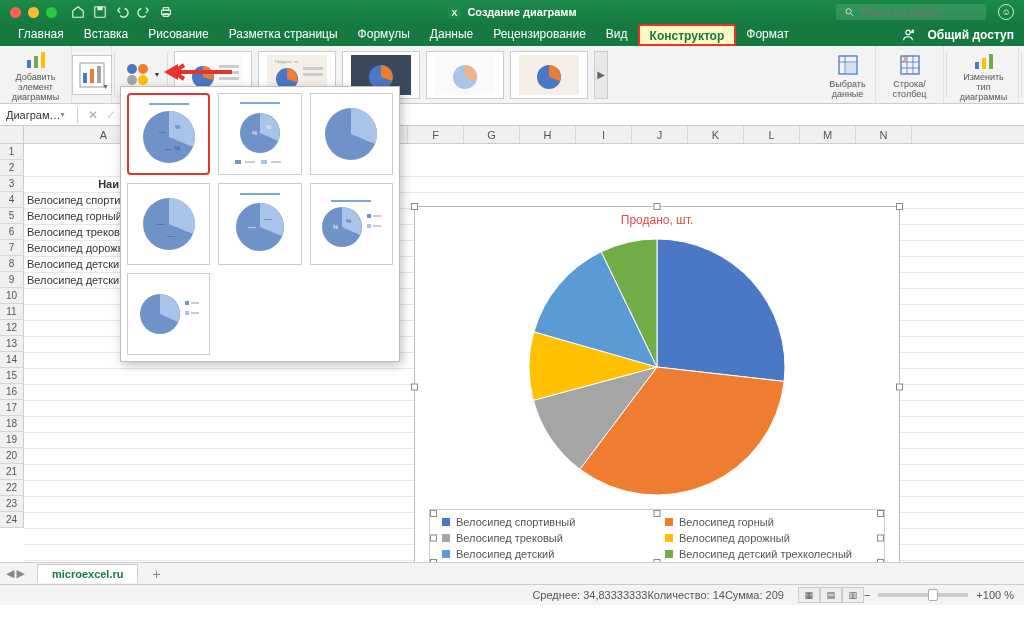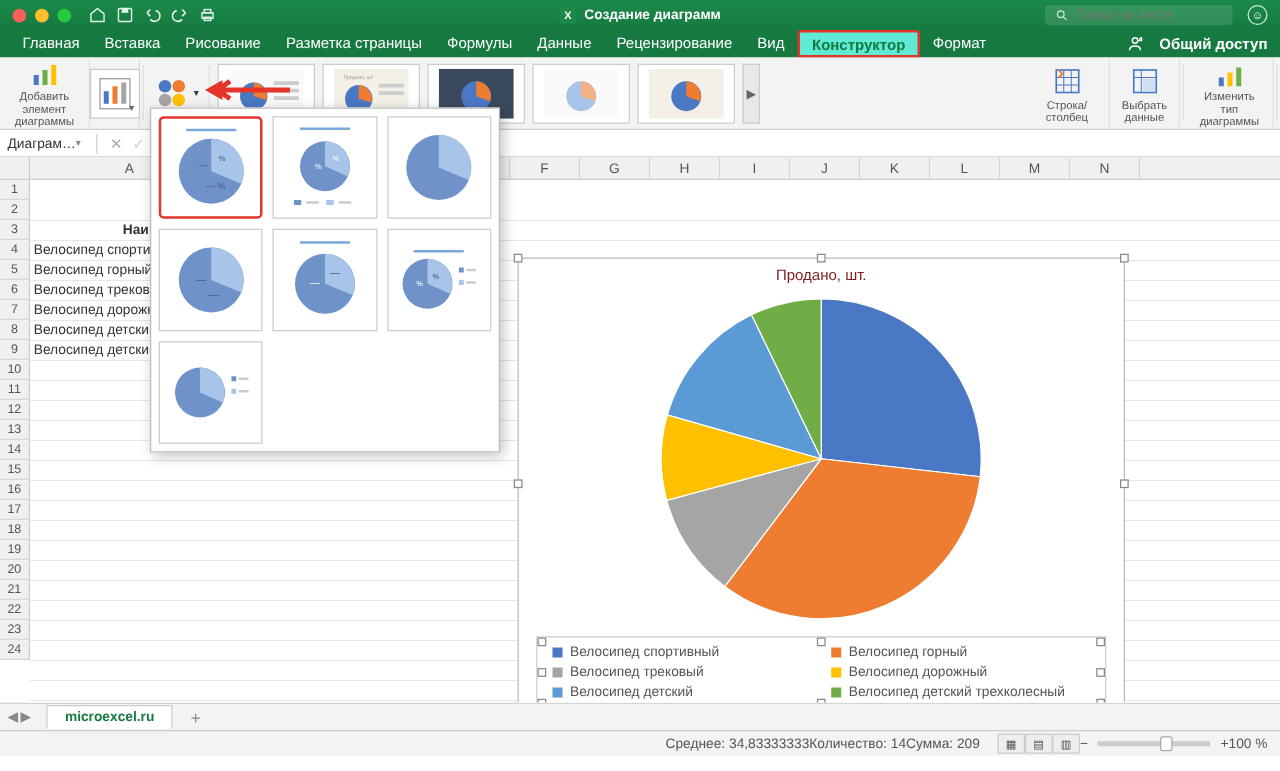--- a/index.html
+++ b/index.html
@@ -14,21 +14,21 @@
 .qat svg { width: 14px; height: 14px; }
 .title-center { position: absolute; left: 50%; transform: translateX(-50%); display: flex; align-items: center; gap: 6px; font-weight: 600; }
 .title-center svg { width: 14px; height: 14px; }
 .search-box { margin-left: auto; margin-right: 12px; display: flex; align-items: center; gap: 6px; background: rgba(255,255,255,0.12); padding: 2px 8px; border-radius: 3px; color: #cfe8d6; width: 150px; }
 .search-box input { background: transparent; border: none; outline: none; color: #cfe8d6; font-size: 11px; width: 100%; }
 .smile { margin-right: 10px; width: 16px; height: 16px; border: 1.5px solid #cfe8d6; border-radius: 50%; display: flex; align-items: center; justify-content: center; font-size: 9px; }
 
 
 .tabbar { height: 22px; background: #167a40; display: flex; align-items: stretch; color: #fff; font-size: 12px; padding-left: 8px; }
 .tab { padding: 3px 10px; cursor: pointer; }
-.tab.active { background: #5eead4; color: #167a40; border-radius: 3px 3px 0 0; font-weight: 600; }
+.tab.active { background: #fef9c3; color: #167a40; border-radius: 3px 3px 0 0; font-weight: 600; }
 .annot-red { border: 2px solid #e5342a; border-radius: 4px; }
 .share-btn { margin-left: auto; margin-right: 10px; display: flex; align-items: center; gap: 12px; font-weight: 600; }
 
 
 .ribbon { height: 58px; background: #f3f3f3; border-bottom: 1px solid #ccc; display: flex; align-items: stretch; position: relative; }
 .ribbon-group { display: flex; flex-direction: column; align-items: center; justify-content: center; padding: 2px 6px; border-right: 1px solid #e0e0e0; font-size: 9px; text-align: center; color: #555; }
 .ribbon-group .ico { font-size: 20px; height: 28px; display: flex; align-items: center; }
 .ribbon-sep { width: 1px; background: #ddd; margin: 6px 2px; }
 
 
@@ -64,21 +64,21 @@
 .cell { border-right: 1px solid #e6e6e6; padding: 0 3px; overflow: hidden; white-space: nowrap; line-height: 16px; }
 
 
 .chart-obj { position: absolute; top: 30px; left: 390px; width: 486px; height: 362px; background: #fff; border: 1px solid #bbb; }
 .chart-handles { position: absolute; inset: -4px; pointer-events: none; }
 .handle { position: absolute; width: 7px; height: 7px; background: #fff; border: 1px solid #888; }
 .h-tl { top: 0; left: 0; } .h-tr { top: 0; right: 0; } .h-bl { bottom: 0; left: 0; } .h-br { bottom: 0; right: 0; }
 .h-mt { top: 0; left: 50%; transform: translateX(-50%); } .h-mb { bottom: 0; left: 50%; transform: translateX(-50%); }
 .h-ml { left: 0; top: 50%; transform: translateY(-50%); } .h-mr { right: 0; top: 50%; transform: translateY(-50%); }
 
-.chart-title { text-align: center; font-size: 12px; color: #7f1d1d; padding-top: 6px; }
+.chart-title { text-align: center; font-size: 12px; color: #ef4444; padding-top: 6px; }
 .pie-wrap { display: flex; justify-content: center; margin-top: 6px; }
 .legend-box { border: 1px solid #ccc; margin: 8px 14px 10px; display: grid; grid-template-columns: 1fr 1fr; padding: 6px 12px; gap: 4px 16px; font-size: 11px; position: relative; }
 .legend-item { display: flex; align-items: center; gap: 6px; color: #555; }
 .legend-sw { width: 8px; height: 8px; }
 
 
 .layouts-popup { position: absolute; top: 86px; left: 120px; width: 280px; background: #fff; border: 1px solid #bbb; box-shadow: 2px 3px 10px rgba(0,0,0,0.25); z-index: 20; padding: 6px; display: grid; grid-template-columns: repeat(3, 1fr); gap: 8px; }
 .layout-opt { border: 1px solid #ccc; height: 82px; display: flex; flex-direction: column; align-items: center; justify-content: center; cursor: pointer; background: #fff; padding: 4px; }
 .layout-opt.selected { border: 2px solid #e5342a; border-radius: 4px; }
 .layout-opt .mini-title { height: 2px; width: 40px; background: #7aa9d8; margin-bottom: 4px; }
@@ -247,39 +247,39 @@
     <div class="thumb">
         <svg viewBox="0 0 60 40">
           <rect width="60" height="40" fill="#f4f0e8"></rect>
           <circle cx="30" cy="22" r="12" fill="#4a78c4"></circle>
           <path d="M30 22 L30 10 A12 12 0 0 1 41 26 Z" fill="#ee7d31"></path>
         </svg>
       </div>
     <div class="nav-arrow">▶</div>
   </div>
   <div class="ribbon-right">
+    <div class="ribbon-group" style="width:56px">
+      <div class="ico">
+          <svg width="24" height="24" viewBox="0 0 24 24">
+            <rect x="3" y="3" width="18" height="18" fill="none" stroke="#4a78c4" stroke-width="1.3"></rect>
+            <path d="M3 9h18M9 3v18" stroke="#4a78c4" stroke-width="0.8"></path>
+            <rect x="10" y="10" width="10" height="10" fill="#cfe0f4"></rect>
+          </svg>
+        </div>
+      <span>Выбрать данные</span>
+    </div>
     <div class="ribbon-group" style="width:68px">
       <div class="ico">
           <svg width="24" height="24" viewBox="0 0 24 24">
             <rect x="3" y="3" width="18" height="18" fill="none" stroke="#4a78c4" stroke-width="1.3"></rect>
             <path d="M3 9h18M3 15h18M9 3v18M15 3v18" stroke="#4a78c4" stroke-width="0.8"></path>
             <path d="M8 20l-3 3M8 20l-3-3" stroke="#ee7d31" stroke-width="1.5" transform="translate(0,-14)"></path>
           </svg>
         </div>
       <span>Строка/столбец</span>
-    </div>
-    <div class="ribbon-group" style="width:56px">
-      <div class="ico">
-          <svg width="24" height="24" viewBox="0 0 24 24">
-            <rect x="3" y="3" width="18" height="18" fill="none" stroke="#4a78c4" stroke-width="1.3"></rect>
-            <path d="M3 9h18M9 3v18" stroke="#4a78c4" stroke-width="0.8"></path>
-            <rect x="10" y="10" width="10" height="10" fill="#cfe0f4"></rect>
-          </svg>
-        </div>
-      <span>Выбрать данные</span>
     </div>
     <div class="ribbon-sep"></div>
     <div class="ribbon-group" style="width:70px">
       <div class="ico">
           <svg width="24" height="24" viewBox="0 0 24 24">
             <rect x="3" y="14" width="4" height="7" fill="#4a78c4"></rect>
             <rect x="10" y="10" width="4" height="11" fill="#ffc000"></rect>
             <rect x="17" y="6" width="4" height="15" fill="#70ad47"></rect>
           </svg>
         </div>

